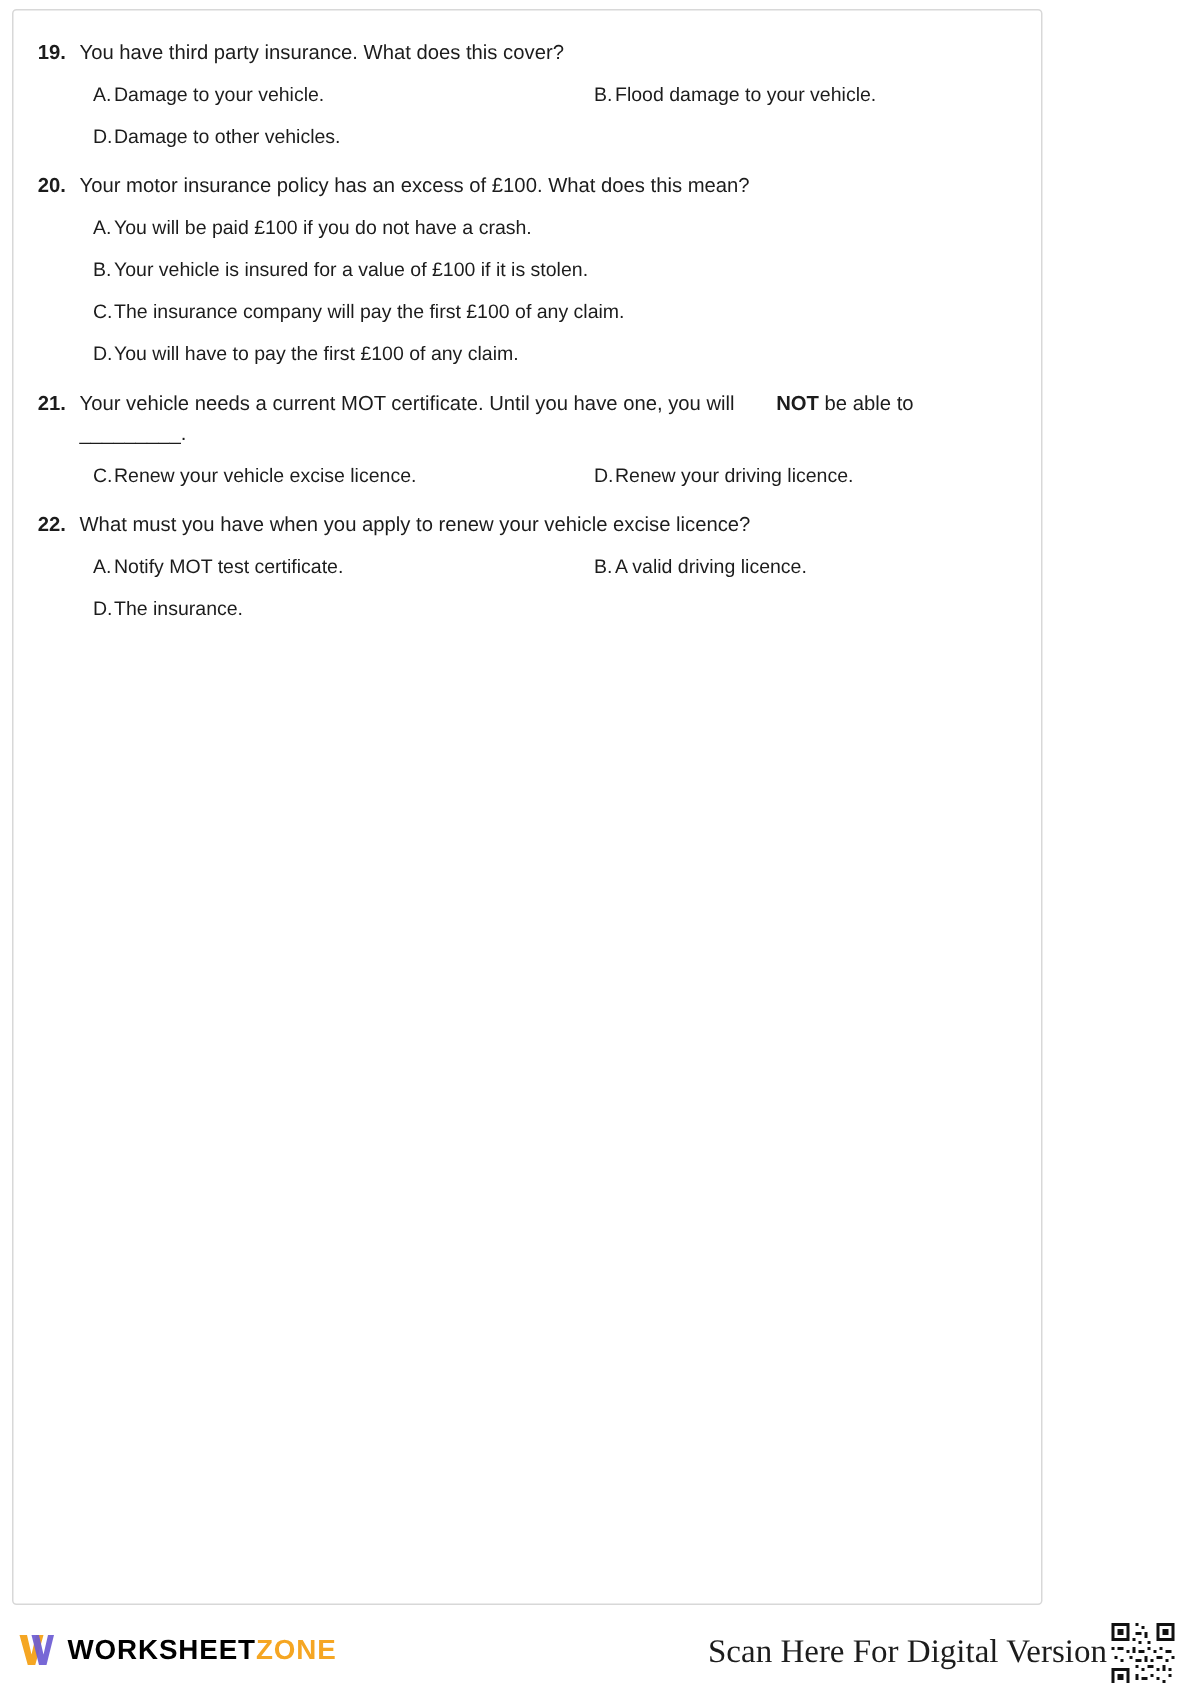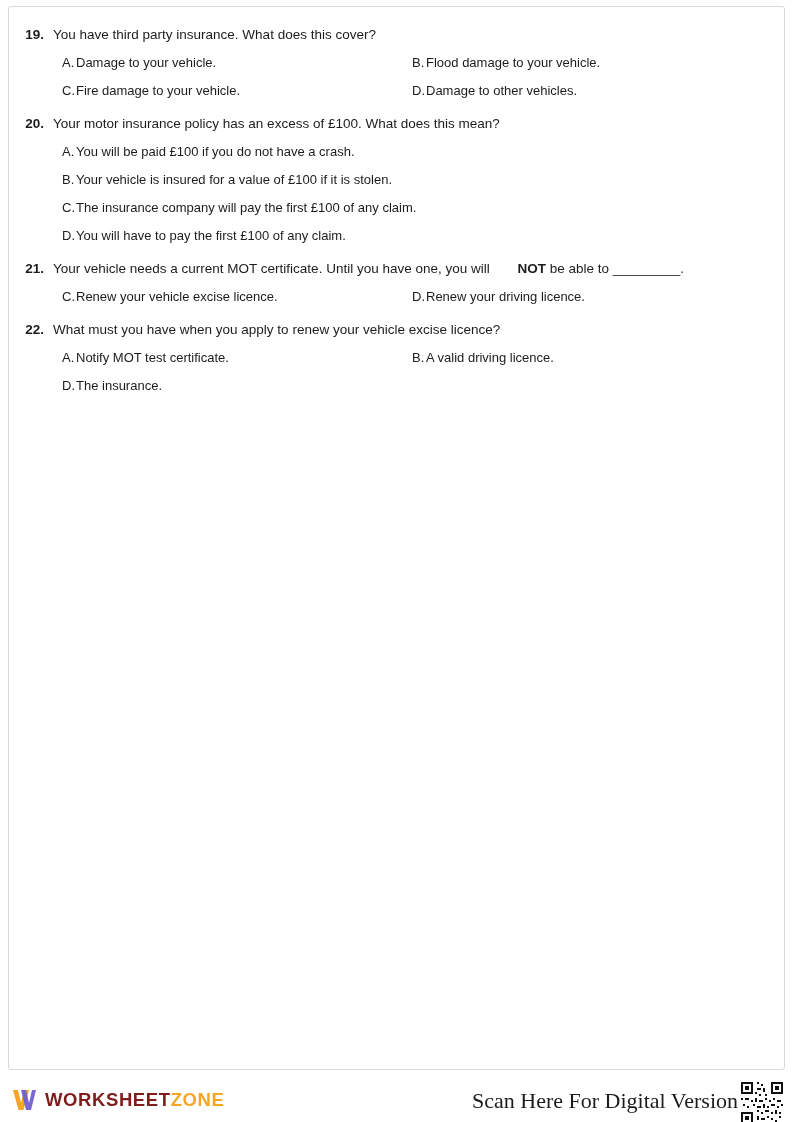--- a/index.html
+++ b/index.html
@@ -12,21 +12,21 @@
   body {
     width: 793px;
     height: 1122px;
     position: relative;
     overflow: hidden;
   }
   .page {
     position: absolute;
     left: 8px;
     top: 6px;
-    width: 777px;
+    width: 687px;
     height: 1064px;
     border: 1px solid #d8d8d8;
     border-radius: 3px;
     background: #fff;
   }
   .questions {
     padding: 18px 22px 0 14px;
   }
   .question {
     display: block;
@@ -43,30 +43,30 @@
     padding-right: 9px;
     font-weight: bold;
     font-size: 13.5px;
     color: #1c1c1c;
     line-height: 20px;
   }
   .q-text {
     font-size: 13.5px;
     color: #1c1c1c;
     line-height: 20px;
-    text-align: center;
   }
   .q-text b { font-weight: bold; padding-left: 24px; }
   .options {
     margin-top: 9px;
     padding-left: 39px;
   }
   .opt-row {
     display: flex;
     margin-bottom: 10px;
+    gap: 29px;
   }
   .opt {
     font-size: 13px;
     color: #1c1c1c;
     line-height: 18px;
   }
   .opt-row.two-col .opt {
     width: 50%;
     flex: 0 0 50%;
     padding-right: 10px;
@@ -96,21 +96,21 @@
     width: 27px;
     height: 27px;
     margin-right: 8px;
   }
   .brand-text {
     font-size: 18.5px;
     font-weight: bold;
     letter-spacing: 0.6px;
     font-family: "Liberation Sans", sans-serif;
   }
-  .brand-text .w1 { color: #7f1d1d; }
+  .brand-text .w1 { color: #000000; }
   .brand-text .w2 { color: #f5a623; }
   .scan {
     position: absolute;
     right: 55px;
     top: 10px;
     font-size: 22px;
     color: #1c1c1c;
     font-family: "Liberation Serif", serif;
   }
   .qr {
@@ -132,21 +132,20 @@
       <div class="q-head">
         <div class="q-num">19.</div>
         <div class="q-text">You have third party insurance. What does this cover?</div>
       </div>
       <div class="options">
         <div class="opt-row two-col">
           <div class="opt"><span class="letter">A. </span><span>Damage to your vehicle.</span></div>
           <div class="opt"><span class="letter">B. </span><span>Flood damage to your vehicle.</span></div>
         </div>
         <div class="opt-row two-col">
-          <div class="opt"><span class="letter">C. </span><span>Fire damage to your vehicle.</span></div>
           <div class="opt"><span class="letter">D. </span><span>Damage to other vehicles.</span></div>
         </div>
       </div>
     </div>
 
     <div class="question">
       <div class="q-head">
         <div class="q-num">20.</div>
         <div class="q-text">Your motor insurance policy has an excess of £100. What does this mean?</div>
       </div>

